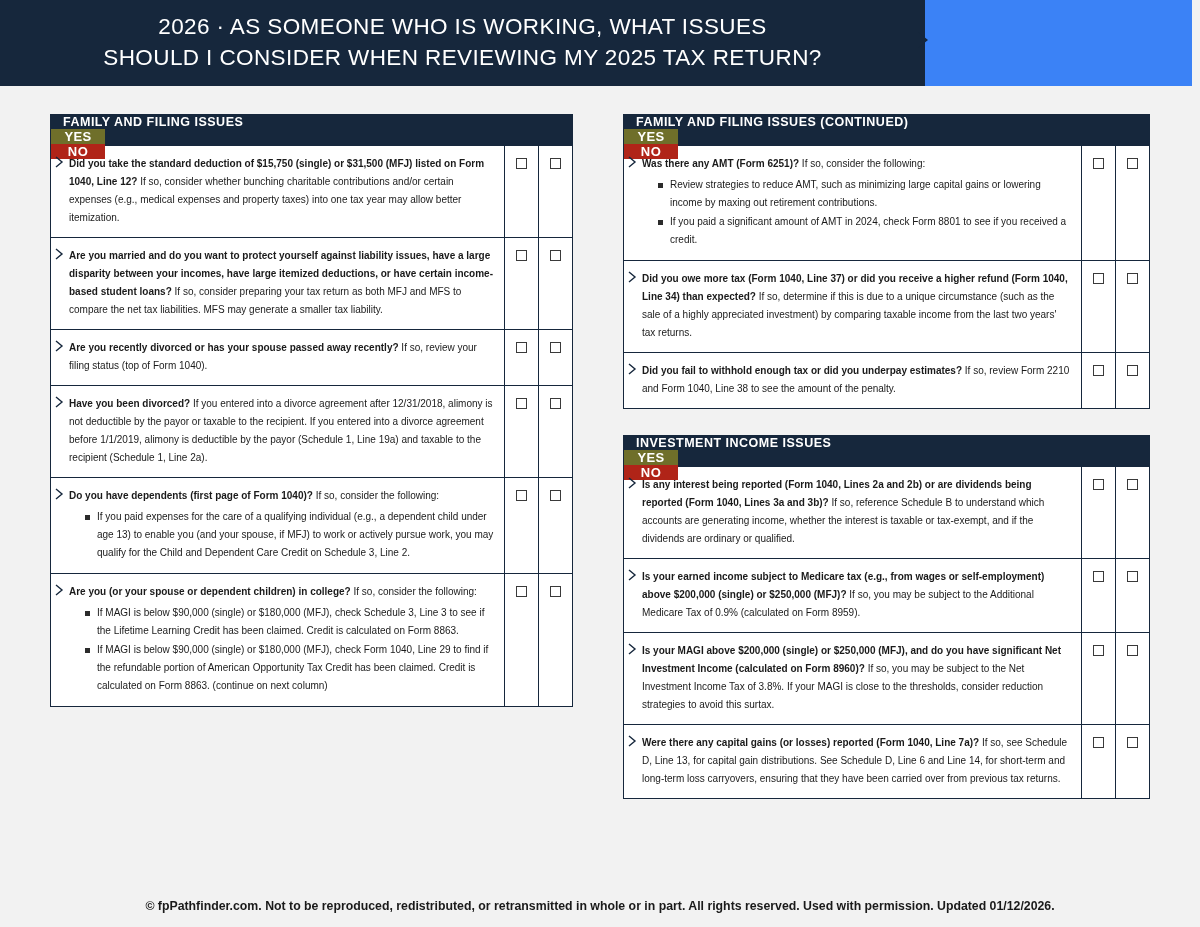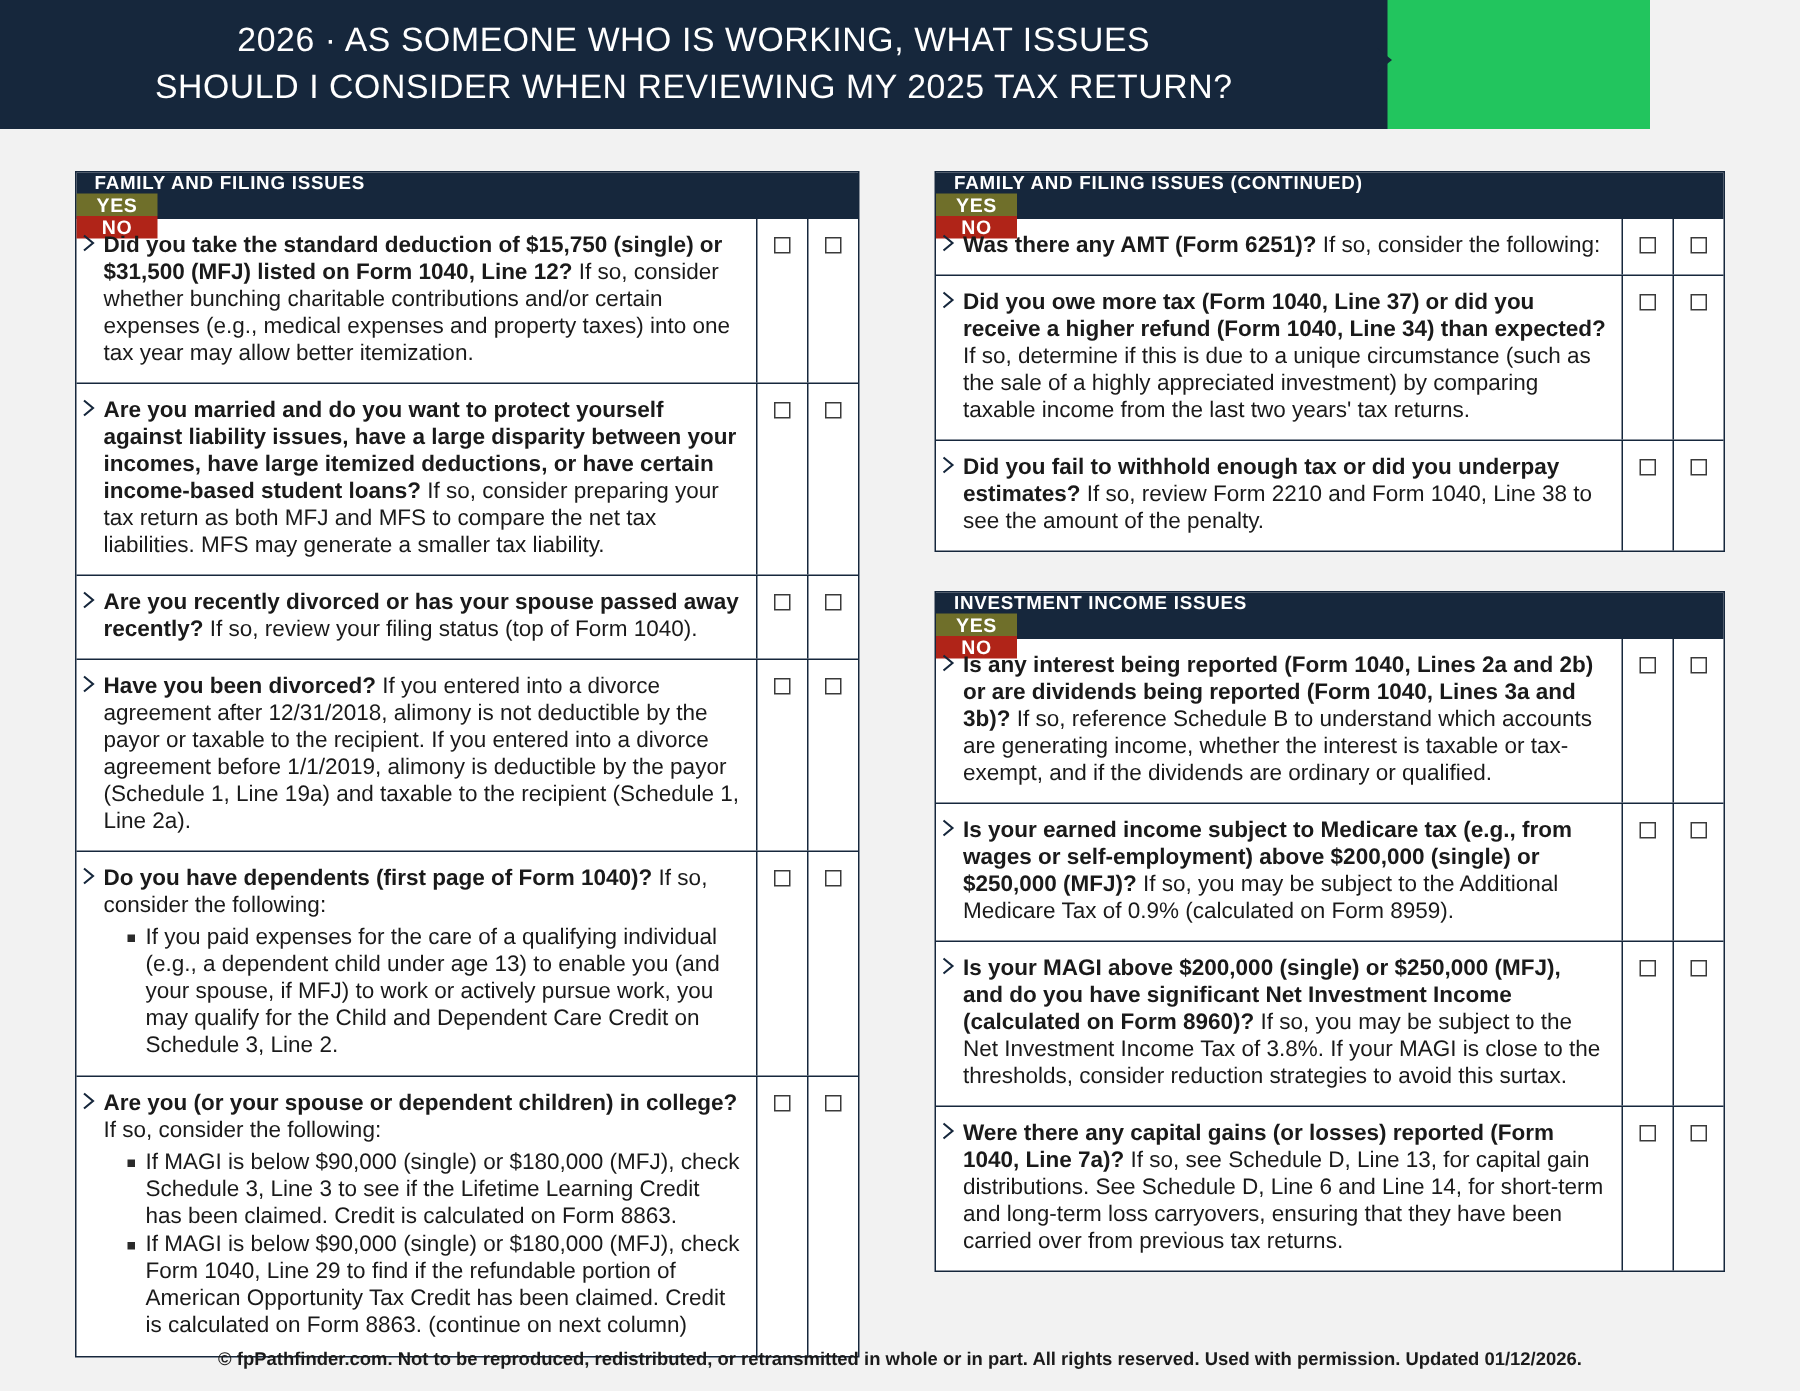--- a/index.html
+++ b/index.html
@@ -20,23 +20,23 @@
   }
   
   .header {
     position: relative;
     height: 86px;
     background: #16273c;
     width: 925px;
   }
   .header-wrap {
     position: relative;
-    width: 1100px;
+    width: 1192px;
     height: 86px;
-    background: #22c55e;
+    background: #3b82f6;
   }
   .header-title {
     color: #ffffff;
     text-align: center;
     font-size: 22.5px;
     letter-spacing: 0.4px;
     line-height: 31px;
     padding-top: 11px;
     font-weight: 400;
     width: 925px;
@@ -99,21 +99,21 @@
     display: flex;
     border-bottom: 1px solid #16273c;
     min-height: 30px;
   }
   .row:last-child { border-bottom: none; }
 
   .row .content {
     flex: 1;
     position: relative;
     padding: 9px 10px 10px 18px;
-    font-size: 15px;
+    font-size: 10px;
     line-height: 18px;
     color: #1a1a1a;
   }
   .chevron {
     position: absolute;
     left: 4px;
     top: 10px;
     width: 9px;
     height: 12px;
     color: #16273c;
@@ -285,21 +285,24 @@
           <div class="card-head">
             <div class="title">FAMILY AND FILING ISSUES (CONTINUED)</div>
             <div class="yes">YES</div>
             <div class="no">NO</div>
           </div>
           <div class="row">
             <div class="content"><span class="chevron">
                 <svg width="9" height="12" viewBox="0 0 9 12">
                   <path d="M1 1 L7 6 L1 11" fill="none" stroke="#16273c" stroke-width="1.4"></path>
                 </svg>
-              </span><span class="q">Was there any AMT (Form 6251)? </span><span class="a">If so, consider the following:</span></div>
+              </span><span class="q">Was there any AMT (Form 6251)? </span><span class="a">If so, consider the following:</span><ul class="sub">
+                <li>Review strategies to reduce AMT, such as minimizing large capital gains or lowering income by maxing out retirement contributions.</li>
+                <li>If you paid a significant amount of AMT in 2024, check Form 8801 to see if you received a credit.</li>
+              </ul></div>
             <div class="cell-yes">
               <span class="checkbox"></span>
             </div>
             <div class="cell-no">
               <span class="checkbox"></span>
             </div>
           </div>
           <div class="row">
             <div class="content"><span class="chevron">
                 <svg width="9" height="12" viewBox="0 0 9 12">

